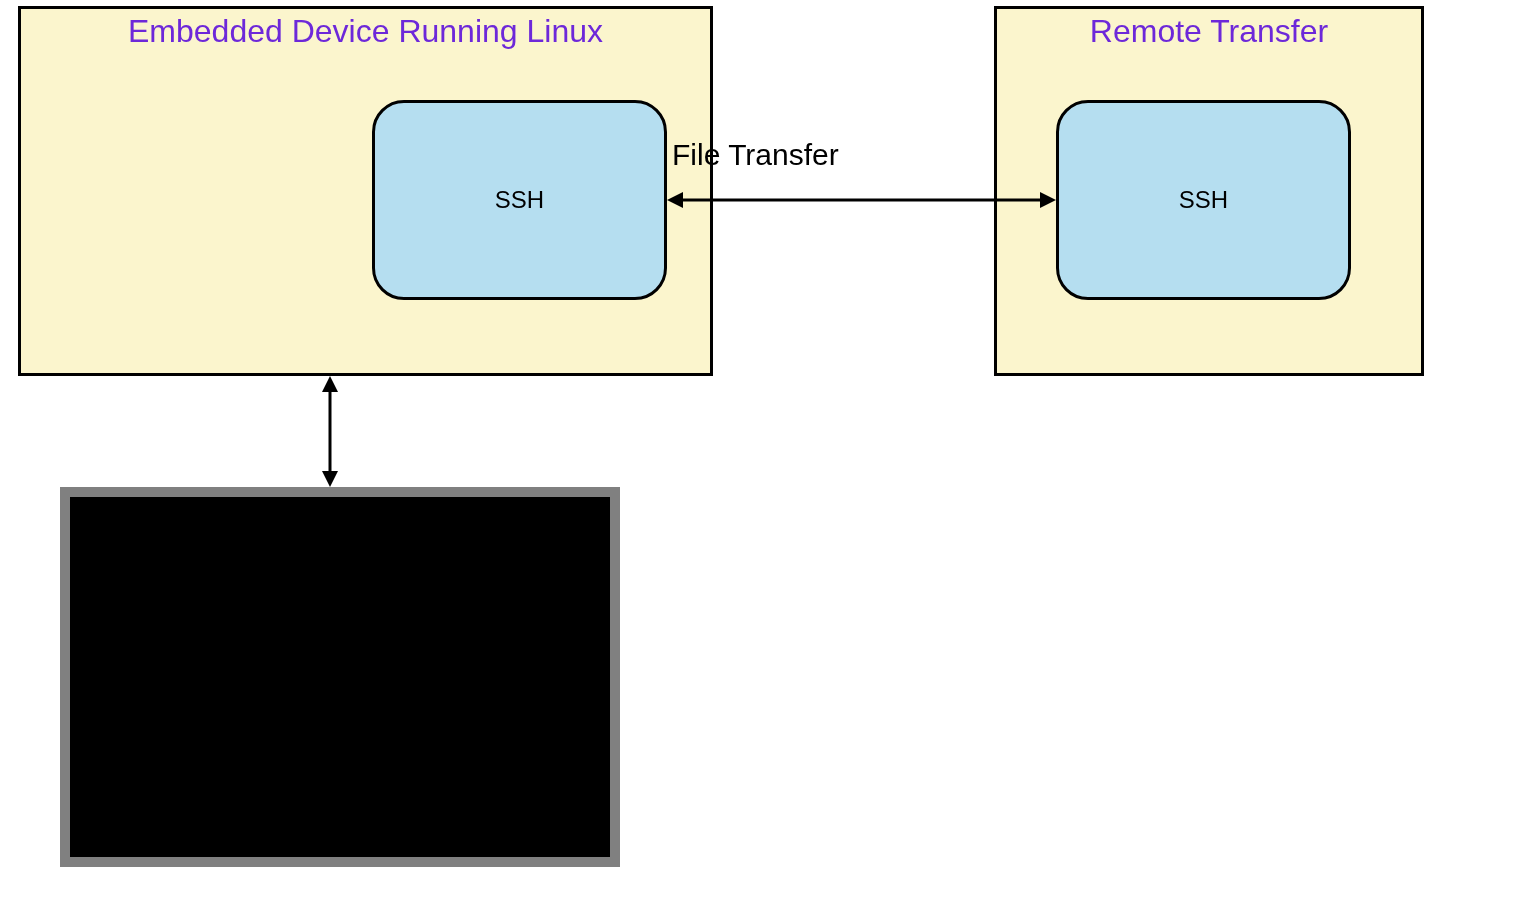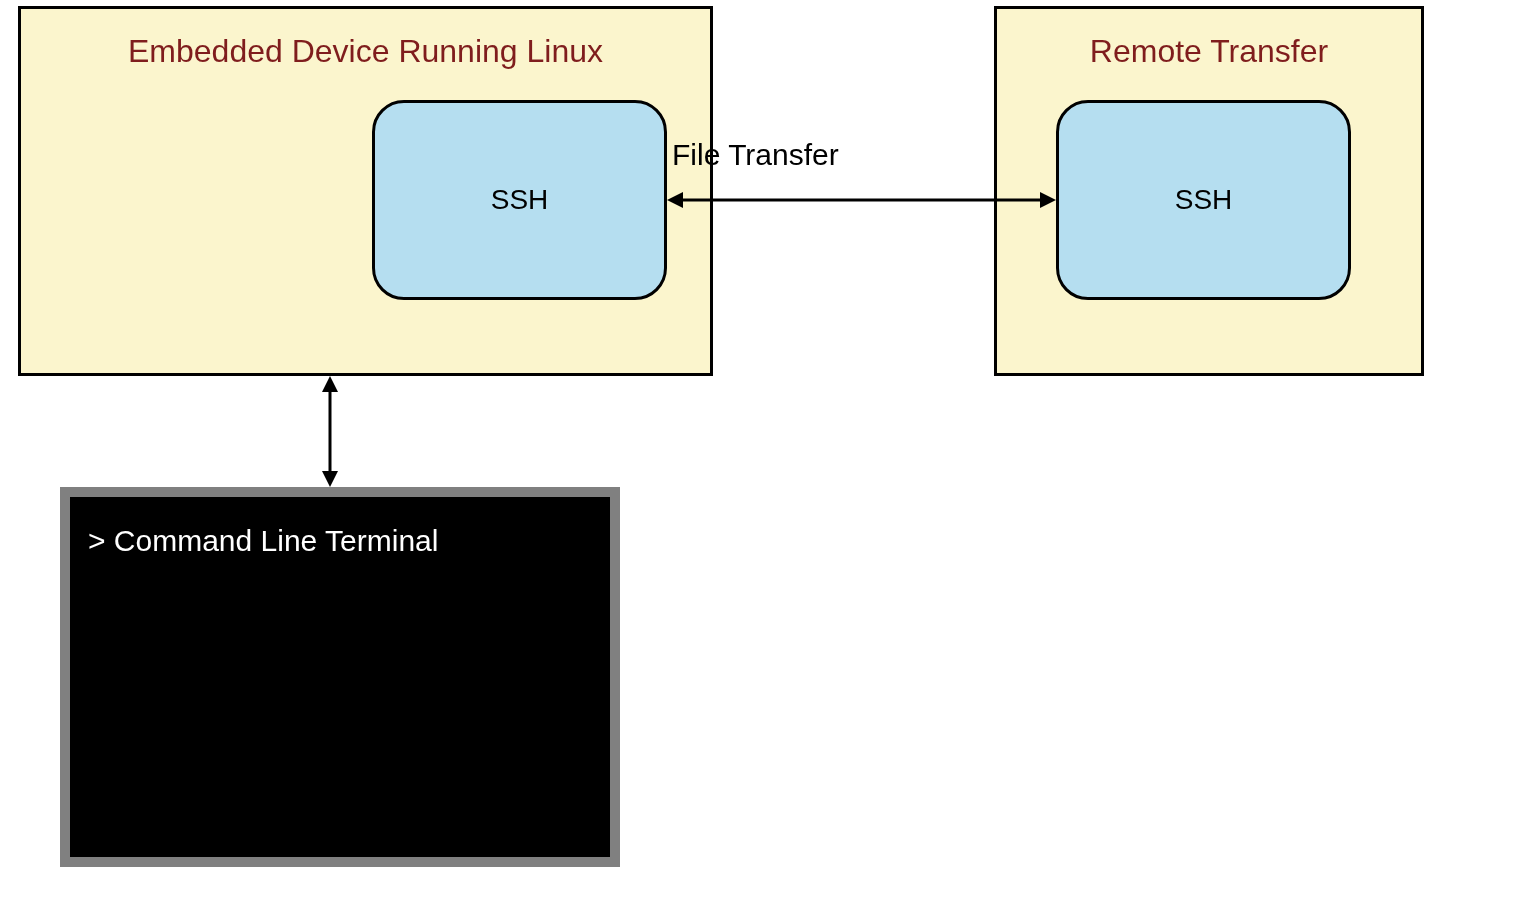--- a/index.html
+++ b/index.html
@@ -11,32 +11,32 @@
       font-family: Arial, Helvetica, sans-serif;
     }
     .box-yellow {
       position: absolute;
       background: #fbf5cd;
       border: 3px solid #000;
     }
     .box-title {
       text-align: center;
       font-size: 32px;
-      padding-top: 24px;
-      color: #7f1d1d;
+      padding-top: 4px;
+      color: #6d28d9;
     }
     .ssh-box {
       position: absolute;
       background: #b5def0;
       border: 3px solid #000;
       border-radius: 32px;
       display: flex;
       align-items: center;
       justify-content: center;
-      font-size: 28px;
+      font-size: 24px;
       color: #000;
     }
     .terminal {
       position: absolute;
       background: #000;
       border: 10px solid #808080;
       color: #fff;
       font-size: 30px;
       padding: 22px 18px;
       line-height: 1.45;
@@ -73,20 +73,19 @@
 
 <div class="arrow-label" style="left:672px; top:138px; width:320px;">File Transfer</div>
 
 <svg class="connector" style="left:667px; top:190px; width:389px; height:20px;">
   <line x1="12" y1="10" x2="377" y2="10" stroke="#000" stroke-width="3"></line>
   <polygon points="0,10 16,2 16,18" fill="#000"></polygon>
   <polygon points="389,10 373,2 373,18" fill="#000"></polygon>
 </svg>
 
 <div class="terminal" style="left:60px; top:487px; width:560px; height:380px;">
-  <div>&gt; Command Line Terminal</div>
 </div>
 
 <svg class="connector" style="left:320px; top:376px; width:20px; height:111px;">
   <line x1="10" y1="12" x2="10" y2="99" stroke="#000" stroke-width="3"></line>
   <polygon points="10,0 2,16 18,16" fill="#000"></polygon>
   <polygon points="10,111 2,95 18,95" fill="#000"></polygon>
 </svg>
 
 </body></html>

